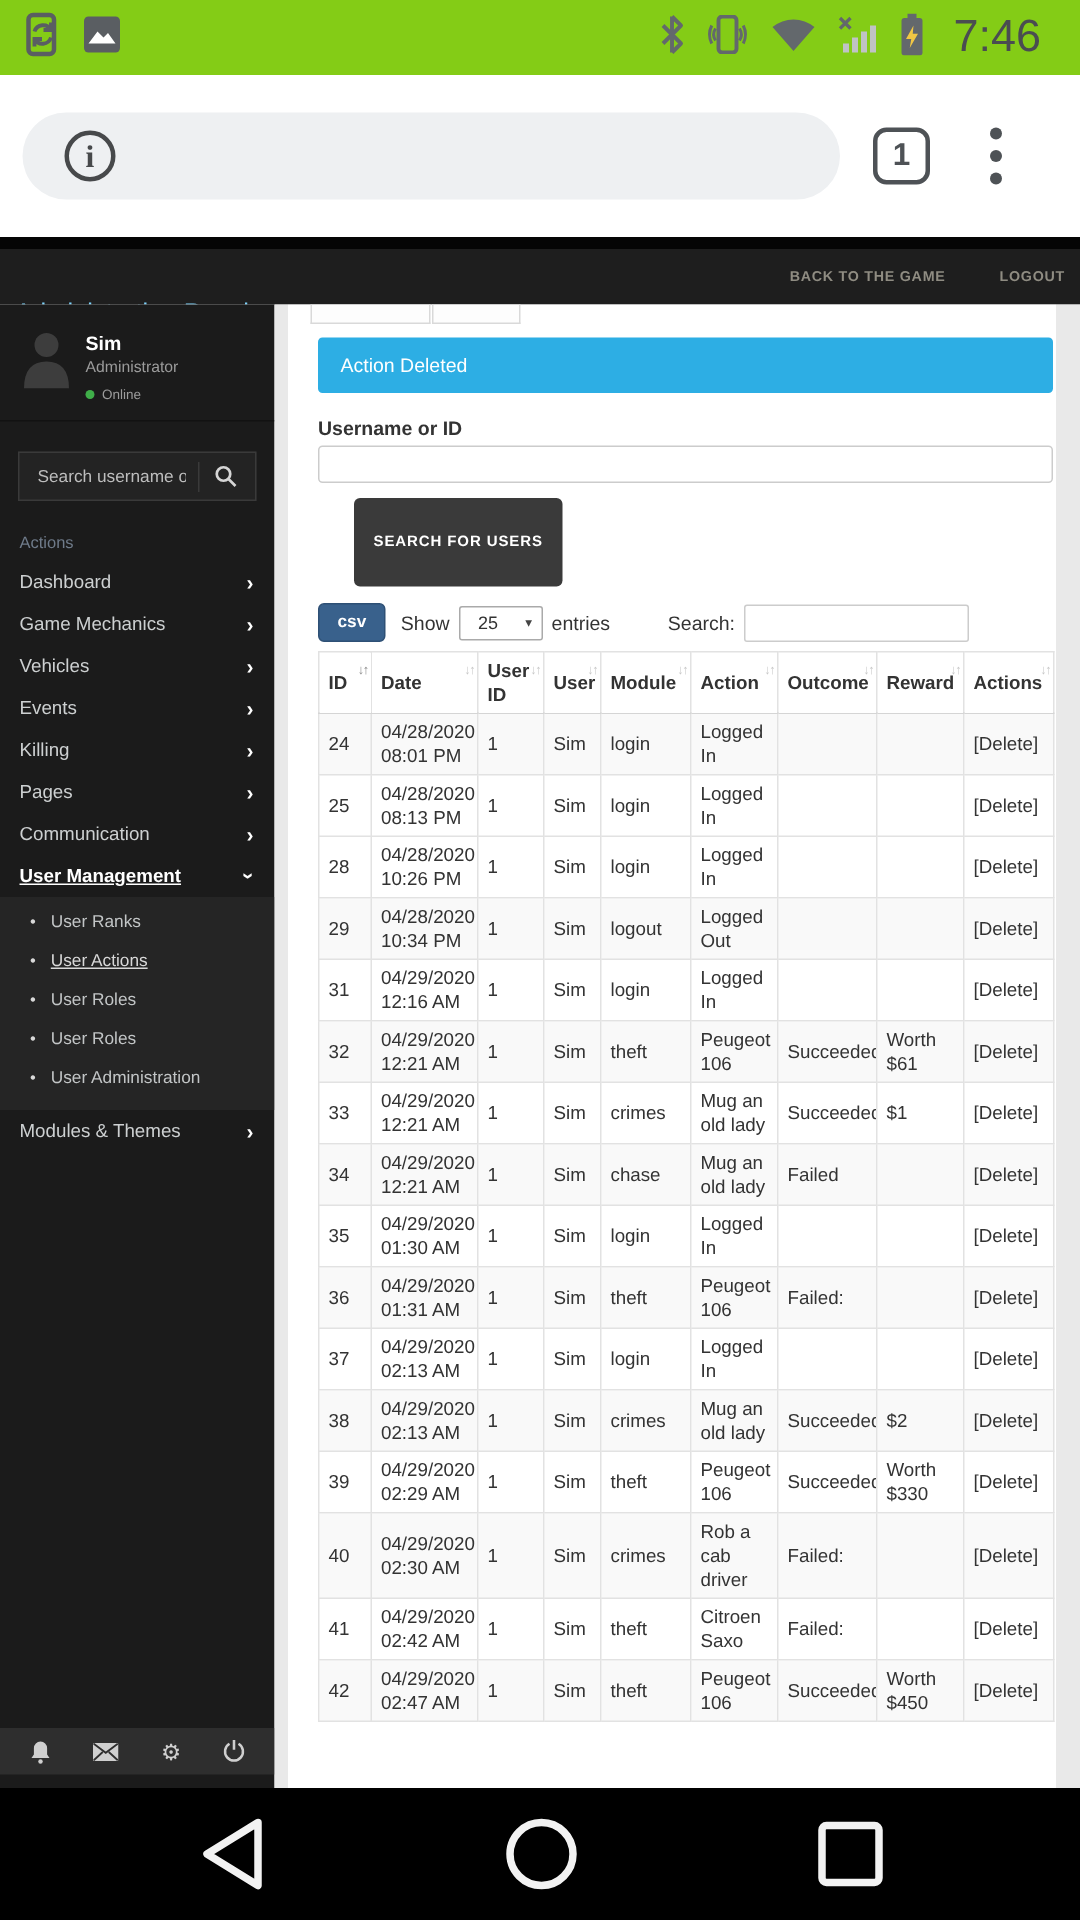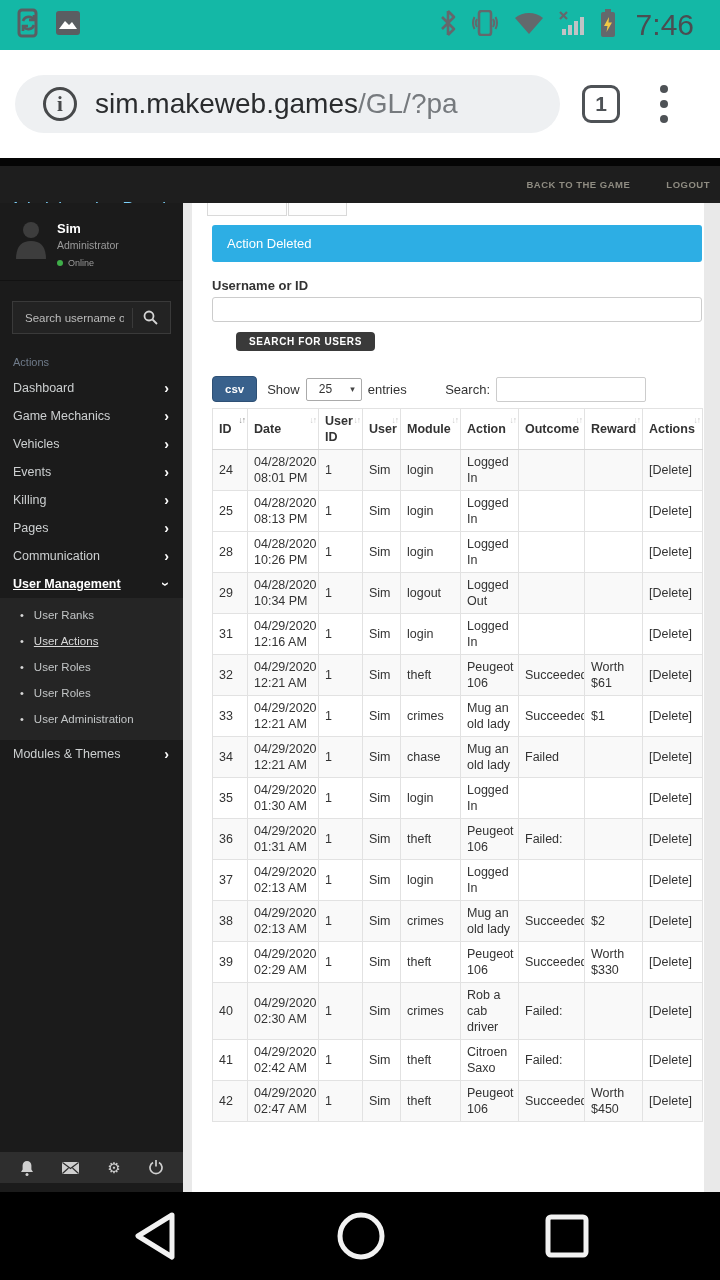--- a/index.html
+++ b/index.html
@@ -1,21 +1,21 @@
 <!DOCTYPE html>
 <html><head>
 <meta charset="utf-8">
 <style>
   * { margin:0; padding:0; box-sizing:border-box; }
   body { background:#333; }
   .screen { width:720px; height:1280px; position:relative; overflow:hidden;
             background:#000; font-family:"Liberation Sans", sans-serif; margin:0 auto; }
 
   
-  .statusbar { position:absolute; top:0; left:0; width:720px; height:50px; background:#14b8a6;
+  .statusbar { position:absolute; top:0; left:0; width:720px; height:50px; background:#84cc16;
                display:flex; align-items:center; justify-content:space-between; padding:0 26px 0 16px; }
   .sb-left, .sb-right { display:flex; align-items:center; gap:14px; }
   .sb-time { font-size:30px; color:#4a4d51; margin-left:6px; }
 
   
   .urlbar { position:absolute; top:50px; left:0; width:720px; height:108px; background:#fff;
             display:flex; align-items:center; }
   .url-pill { margin-left:15px; width:545px; height:58px; background:#eef0f2; border-radius:29px;
               display:flex; align-items:center; overflow:hidden; }
   .info-badge { width:34px; height:34px; border:3px solid #47494b; border-radius:50%;
@@ -79,23 +79,23 @@
   .tab-stubs { display:flex; gap:1px; margin-left:-5px; }
   .tab-stub { height:13px; background:#fdfdfd; border:1px solid #d9d9d9; border-top:none; }
   .tab-stub.s1 { width:80px; }
   .tab-stub.s2 { width:59px; }
   .alert { margin-top:9px; height:37px; background:#2daee4; border-radius:3px; color:#fff;
            font-size:13px; display:flex; align-items:center; padding-left:15px; }
   .field-label { margin-top:16px; font-size:13px; font-weight:bold; color:#333; }
   .text-input { margin-top:4px; width:490px; height:25px; border:1px solid #ccc; border-radius:3px;
                 font-size:13px; padding:0 8px; outline:none; display:block; font-family:inherit; }
   .dark-btn { margin:10px 0 0 24px; background:#3a3a3a; color:#fff; border:none; border-radius:4px;
-              font-size:10px; font-weight:bold; letter-spacing:.6px; padding:4px 13px; cursor:pointer;
+              font-size:10px; font-weight:bold; letter-spacing:.6px; padding:24px 13px; cursor:pointer;
               font-family:inherit; }
-  .controls { margin-top:25px; display:flex; align-items:center; width:434px; }
+  .controls { margin-top:11px; display:flex; align-items:center; width:434px; }
   .csv-btn { background:#39618c; color:#fff; border:1px solid #2e5075; border-radius:4px; font-size:11.5px;
              font-weight:bold; padding:6px 12px; cursor:pointer; font-family:inherit; }
   .show-lbl, .entries-lbl, .search-lbl { font-size:13px; color:#333; }
   .show-lbl { margin-left:10px; }
   .page-select { margin:0 6px; width:56px; height:23px; border:1px solid #aaa; border-radius:2px; background:#fff;
                  display:flex; align-items:center; justify-content:space-between; padding:0 6px 0 12px;
                  font-size:12px; color:#333; cursor:pointer; }
   .sel-arrow { font-size:9px; color:#444; }
   .controls .flex-sp { flex:1; }
   .tbl-search { width:150px; height:25px; border:1px solid #ccc; border-radius:2px; margin-left:6px;
@@ -177,21 +177,20 @@
             <path d="M9 8 L4 17 L7.5 17 L6.5 23 L12 13.5 L8.5 13.5 Z" fill="#f2c744"></path>
           </svg>
       </span>
       <span class="sb-time">7:46</span>
     </div>
   </div>
 
   <div class="urlbar">
     <div class="url-pill">
       <span class="info-badge">i</span>
-      <span class="url-text"><span>sim.makeweb.games</span><span class="url-path">/GL/?pa</span></span>
     </div>
     <div class="tab-box">1</div>
     <div class="kebab">
         <i></i>
         <i></i>
         <i></i>
       </div>
   </div>
 
   <div class="black-strip"></div>

